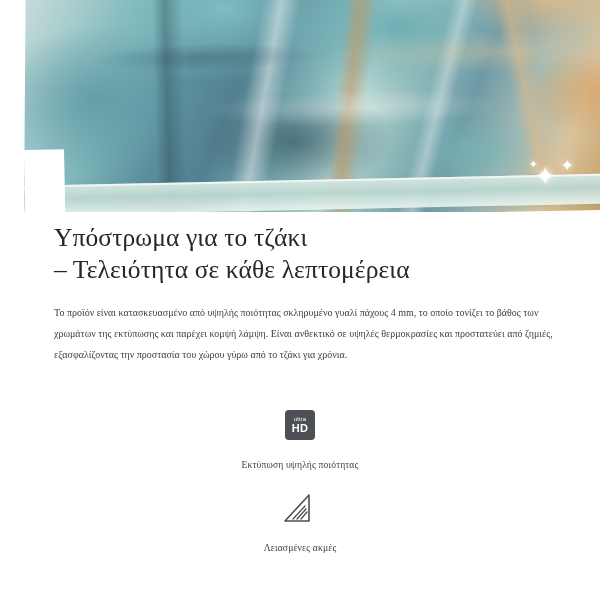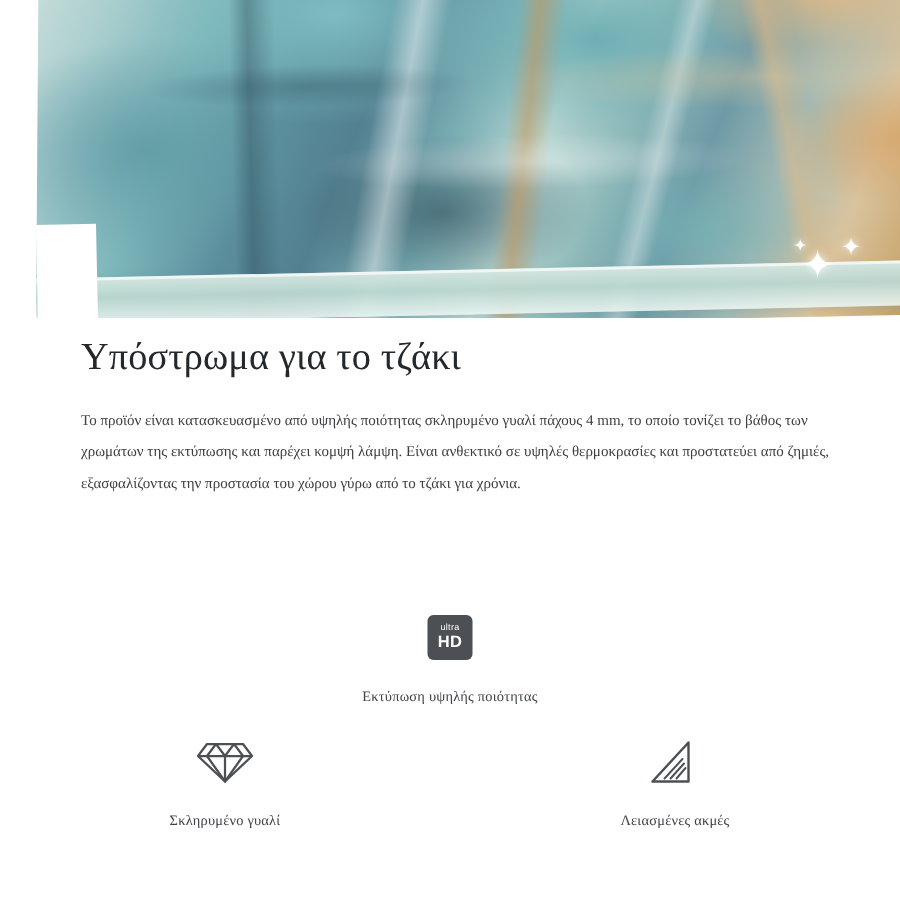--- a/index.html
+++ b/index.html
@@ -240,20 +240,21 @@
       <div class="hero-mask-left"></div>
       <span class="sparkle s1">✦</span>
       <span class="sparkle s2">✦</span>
       <span class="sparkle s3">✦</span>
     </div>
   </div>
 
   <div class="content">
     <h1 class="title">
       <span>Υπόστρωμα για το τζάκι</span>
+      <span class="line2">– Τελειότητα σε κάθε λεπτομέρεια</span>
     </h1>
     <p class="body">Το προϊόν είναι κατασκευασμένο από υψηλής ποιότητας σκληρυμένο γυαλί πάχους 4 mm, το οποίο τονίζει το βάθος των χρωμάτων της εκτύπωσης και παρέχει κομψή λάμψη. Είναι ανθεκτικό σε υψηλές θερμοκρασίες και προστατεύει από ζημιές, εξασφαλίζοντας την προστασία του χώρου γύρω από το τζάκι για χρόνια.</p>
   </div>
 
   <div class="features">
 
     <div class="feature-row">
 
 
       <div class="feature">
@@ -264,32 +265,20 @@
           </div>
         </div>
         <div class="feature-label">Εκτύπωση υψηλής ποιότητας</div>
       </div>
 
 
     </div>
 
     <div class="feature-row second">
 
-      <div class="feature">
-        <div class="feature-icon">
-          <svg width="40" height="36" viewBox="0 0 40 36" fill="none" stroke="#4c4f54" stroke-width="1.5" stroke-linejoin="round">
-            <path d="M8 6h24l6 8-18 17L2 14l6-8z"></path>
-            <path d="M2 14h36"></path>
-            <path d="M14 6l-6 8 12 17 12-17-6-8"></path>
-            <path d="M14 6l6 8 6-8"></path>
-            <path d="M20 14v17"></path>
-          </svg>
-        </div>
-        <div class="feature-label">Σκληρυμένο γυαλί</div>
-      </div>
 
       <div class="feature">
         <div class="feature-icon">
           <svg width="38" height="34" viewBox="0 0 38 34" fill="none" stroke="#4c4f54" stroke-width="1.6" stroke-linecap="round" stroke-linejoin="round">
             <path d="M4 30h24L28 4 4 30z"></path>
             <path d="M12 28l12-13" stroke-width="1.3"></path>
             <path d="M16 28l9-10" stroke-width="1.3"></path>
             <path d="M20 28l6-7" stroke-width="1.3"></path>
           </svg>
         </div>

